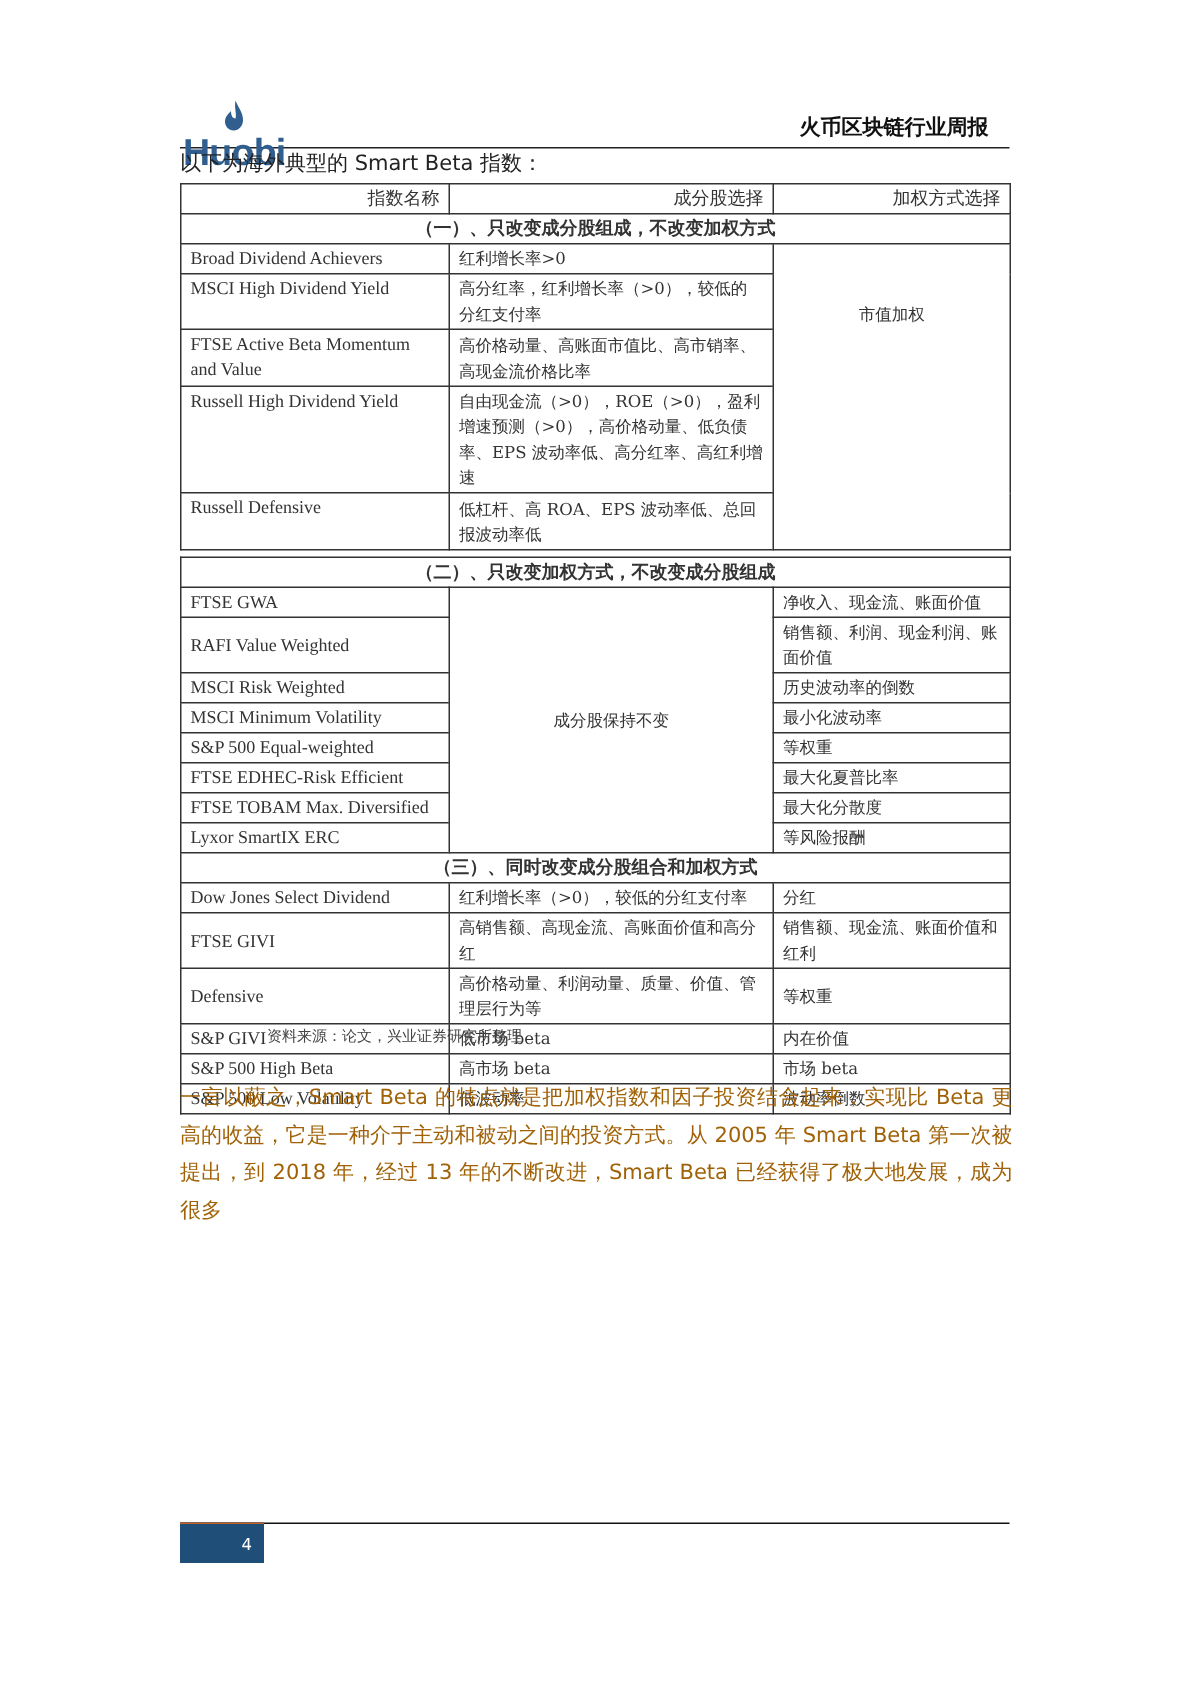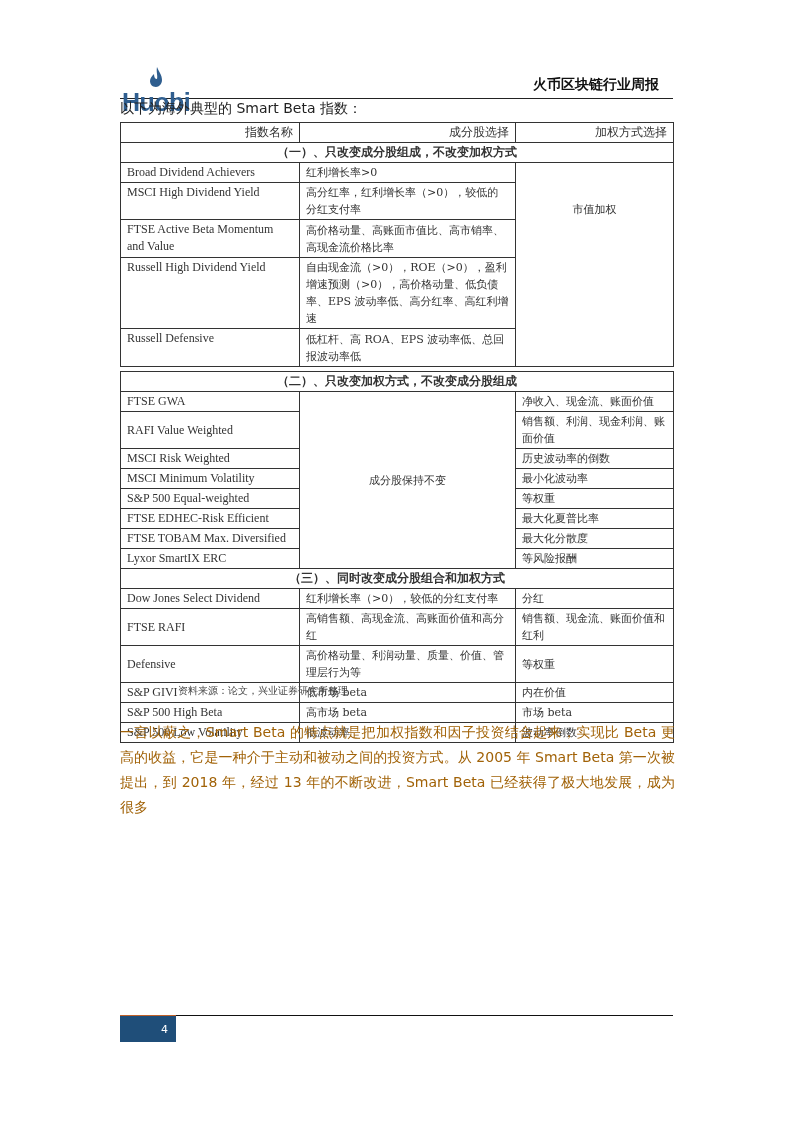--- a/index.html
+++ b/index.html
@@ -116,21 +116,21 @@
     </tr>
     <tr style="height:18px">
           <td class="sec" colspan="3">（三）、同时改变成分股组合和加权方式</td>
         </tr>
     <tr style="height:18px">
       <td class="en">Dow Jones Select Dividend</td>
       <td>红利增长率（&gt;0），较低的分红支付率</td>
       <td>分红</td>
     </tr>
     <tr style="height:36px">
-      <td class="en">FTSE RAFI</td>
+      <td class="en">FTSE GIVI</td>
       <td>高销售额、高现金流、高账面价值和高分红</td>
       <td>销售额、现金流、账面价值和红利</td>
     </tr>
     <tr style="height:36px">
       <td class="en">Defensive</td>
       <td>高价格动量、利润动量、质量、价值、管理层行为等</td>
       <td>等权重</td>
     </tr>
     <tr style="height:17px">
       <td class="en">S&amp;P GIVI</td>

